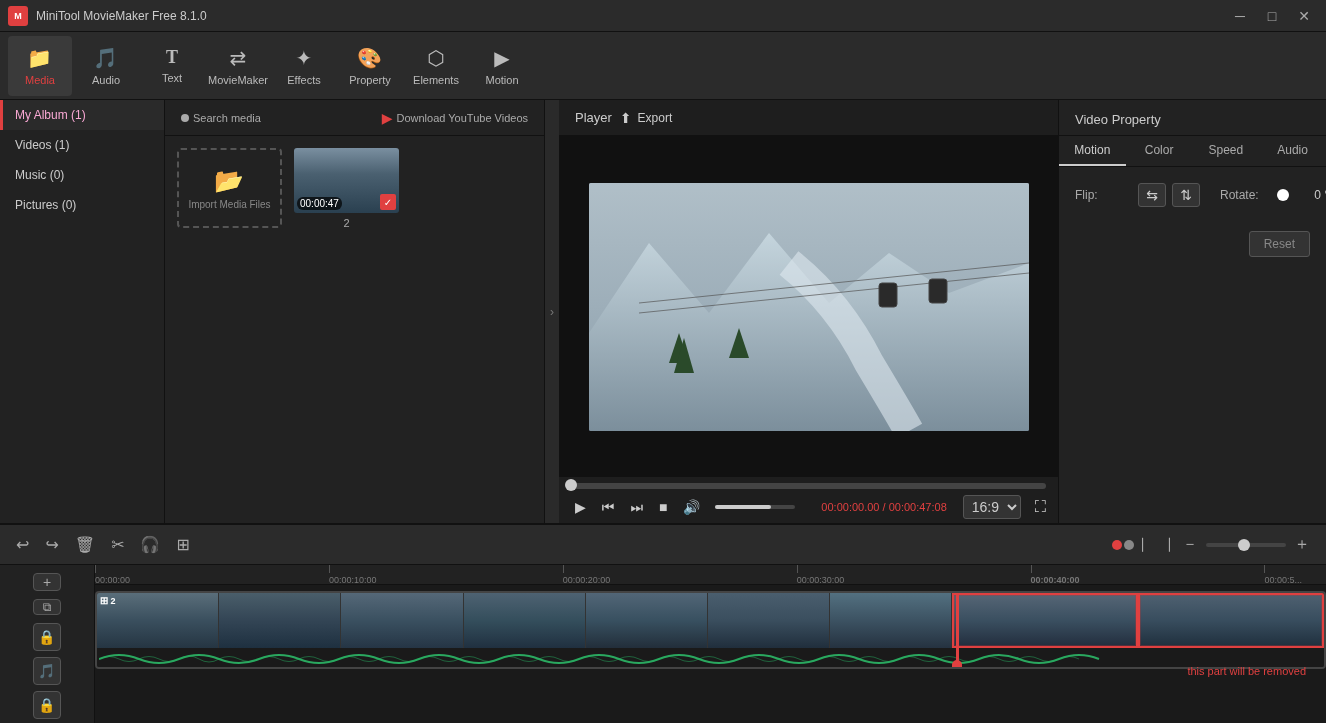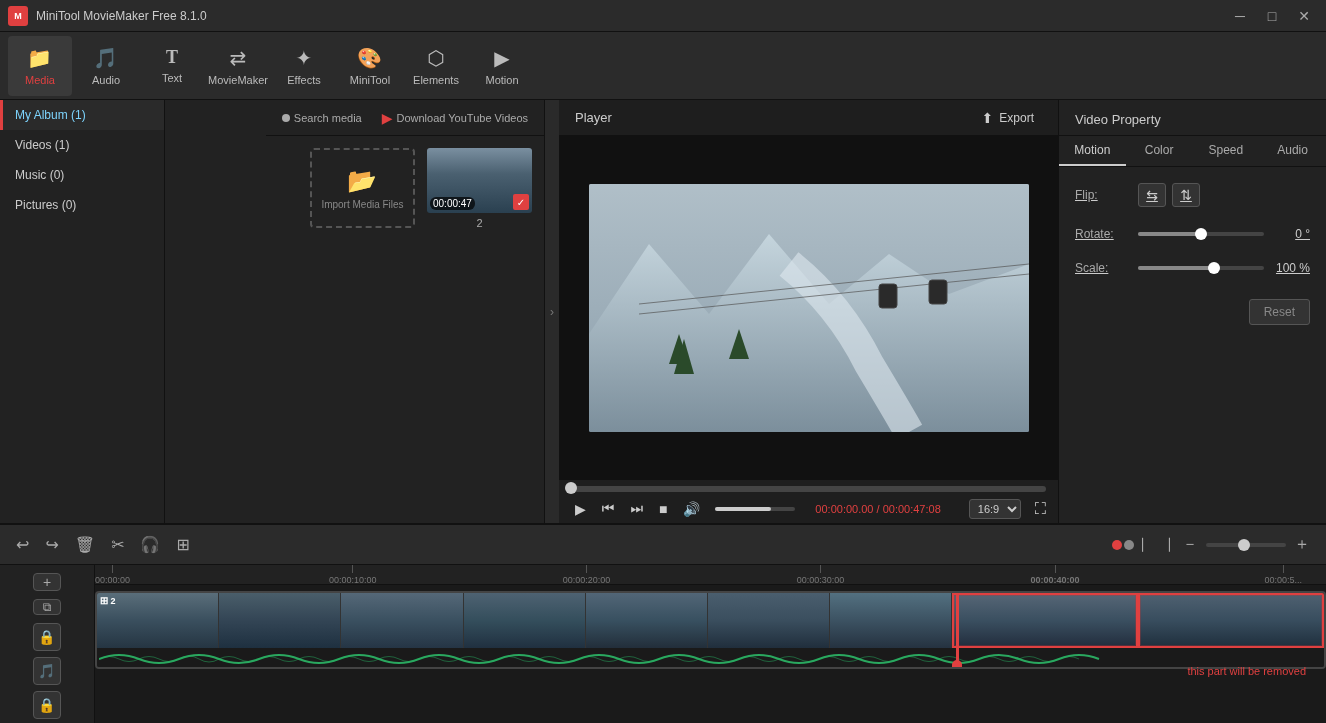--- a/index.html
+++ b/index.html
@@ -25,61 +25,61 @@
     .toolbar-item.active { background: #3a3a3a; color: #e04040; }
     .toolbar-item .icon { font-size: 20px; }
     .toolbar-item.active .icon { color: #e04040; }
 
     
     #main { display: flex; height: calc(723px - 32px - 68px - 200px); }
 
     
     #left-panel { width: 165px; background: #222; border-right: 1px solid #111; flex-shrink: 0; }
     .album-item { padding: 8px 12px; cursor: pointer; font-size: 12px; color: #ccc; border-left: 3px solid transparent; }
-    .album-item.active { border-left: 3px solid #e04040; background: #2a2a2a; color: #7dd3fc; }
-
-    
-    #media-panel { width: 380px; background: #222; border-right: 1px solid #111; flex-shrink: 0; display: flex; flex-direction: column; align-items: flex-end; }
+    .album-item.active { border-left: 3px solid #e04040; background: #2a2a2a; color: #f9a8d4; }
+
+    
+    #media-panel { width: 380px; background: #222; border-right: 1px solid #111; flex-shrink: 0; display: flex; flex-direction: column; }
     #media-tabs { display: flex; align-items: center; height: 36px; border-bottom: 1px solid #111; padding: 0 8px; gap: 4px; }
     .media-tab { display: flex; align-items: center; gap: 4px; padding: 4px 8px; cursor: pointer; color: #aaa; font-size: 11px; border-radius: 3px; }
     .media-tab .dot { width: 8px; height: 8px; background: #aaa; border-radius: 50%; }
     .yt-btn { display: flex; align-items: center; gap: 4px; padding: 4px 8px; cursor: pointer; color: #aaa; font-size: 11px; margin-left: auto; }
     #media-content { display: flex; flex-wrap: wrap; padding: 12px; gap: 12px; flex: 1; }
     .import-tile { width: 105px; height: 80px; border: 2px dashed #555; border-radius: 4px; display: flex; flex-direction: column; align-items: center; justify-content: center; cursor: pointer; color: #888; gap: 4px; }
     .import-tile .folder-icon { font-size: 24px; }
     .import-tile .label { font-size: 10px; text-align: center; }
     .media-thumb { width: 105px; display: flex; flex-direction: column; align-items: center; gap: 4px; cursor: pointer; }
     .thumb-img { width: 105px; height: 65px; background: #4a6a8a; border-radius: 3px; position: relative; overflow: hidden; }
     .thumb-duration { position: absolute; bottom: 3px; left: 3px; background: rgba(0,0,0,0.7); color: #fff; font-size: 10px; padding: 1px 3px; border-radius: 6px; }
     .thumb-check { position: absolute; bottom: 3px; right: 3px; width: 16px; height: 16px; background: #e04040; border-radius: 2px; display: flex; align-items: center; justify-content: center; color: white; font-size: 10px; }
     .thumb-label { font-size: 11px; color: #aaa; }
 
     
     #player-panel { flex: 1; background: #1e1e1e; display: flex; flex-direction: column; }
-    #player-header { height: 36px; display: flex; align-items: center; justify-content: space-between; padding: 0 16px; border-bottom: 1px solid #111; }
+    #player-header { height: 36px; display: flex; align-items: center; padding: 0 16px; border-bottom: 1px solid #111; }
     #player-title { font-size: 13px; color: #ccc; }
     #export-btn { display: flex; align-items: center; gap: 6px; background: none; border: none; color: #ccc; cursor: pointer; font-size: 12px; padding: 4px 8px; border-radius: 3px; }
     #player-video { flex: 1; background: #111; display: flex; align-items: center; justify-content: center; position: relative; overflow: hidden; }
     #video-placeholder { width: 440px; height: 248px; background: linear-gradient(180deg, #8a9aaa 0%, #556677 30%, #334455 60%, #112233 100%); border-radius: 2px; position: relative; overflow: hidden; }
     #player-progress { height: 6px; margin: 8px 12px 4px; background: #444; border-radius: 3px; position: relative; cursor: pointer; }
     #progress-bar { width: 0%; height: 100%; background: #888; border-radius: 3px; }
     #progress-dot { width: 12px; height: 12px; background: #ccc; border-radius: 50%; position: absolute; left: 0; top: -3px; }
     #player-controls { display: flex; align-items: center; padding: 4px 12px; gap: 8px; }
     .ctrl-btn { background: none; border: none; color: #ccc; cursor: pointer; font-size: 14px; padding: 2px 4px; }
     #time-display { font-size: 11px; color: #e04040; margin-left: auto; }
-    #aspect-select { background: #333; border: 1px solid #555; color: #ccc; font-size: 11px; padding: 2px 4px; border-radius: 3px; margin-left: 20px; }
+    #aspect-select { background: #333; border: 1px solid #555; color: #ccc; font-size: 14px; padding: 2px 4px; border-radius: 3px; margin-left: 8px; }
     .fullscreen-btn { background: none; border: none; color: #ccc; cursor: pointer; font-size: 16px; margin-left: 6px; }
 
     
     #props-panel { width: 268px; background: #222; border-left: 1px solid #111; display: flex; flex-direction: column; }
     #props-header { padding: 12px 16px 8px; font-size: 13px; color: #ccc; border-bottom: 1px solid #111; }
     #props-tabs { display: flex; border-bottom: 1px solid #111; }
     .prop-tab { flex: 1; text-align: center; padding: 7px 0; font-size: 12px; cursor: pointer; color: #aaa; }
     .prop-tab.active { color: #ccc; border-bottom: 2px solid #ccc; }
-    #props-content { padding: 16px; display: flex; flex-direction: column; gap: 20px; text-decoration: underline; }
+    #props-content { padding: 16px; display: flex; gap: 20px; }
     .prop-row { display: flex; align-items: center; gap: 8px; }
     .prop-label { width: 55px; color: #aaa; font-size: 12px; }
     .prop-controls { display: flex; align-items: center; gap: 6px; flex: 1; }
     .flip-btn { width: 28px; height: 24px; background: #333; border: 1px solid #555; border-radius: 3px; display: flex; align-items: center; justify-content: center; color: #ccc; cursor: pointer; font-size: 14px; }
     .slider-track { flex: 1; height: 4px; background: #444; border-radius: 2px; position: relative; cursor: pointer; }
     .slider-fill { height: 100%; background: #888; border-radius: 2px; }
     .slider-thumb { width: 12px; height: 12px; background: #fff; border-radius: 50%; position: absolute; top: -4px; cursor: grab; }
     .prop-value { width: 40px; text-align: right; color: #ccc; font-size: 12px; }
     #reset-btn { background: #333; border: 1px solid #555; color: #888; padding: 5px 14px; border-radius: 3px; font-size: 12px; cursor: pointer; align-self: flex-end; margin-top: auto; margin-bottom: 8px; }
 
@@ -92,21 +92,21 @@
     .tl-btn { background: none; border: none; color: #aaa; cursor: pointer; font-size: 16px; padding: 4px; border-radius: 3px; }
     #zoom-controls { margin-left: auto; display: flex; align-items: center; gap: 4px; }
     .zoom-btn { background: none; border: none; color: #aaa; cursor: pointer; font-size: 16px; width: 24px; height: 24px; display: flex; align-items: center; justify-content: center; }
     .zoom-slider { width: 80px; height: 4px; background: #444; border-radius: 2px; position: relative; cursor: pointer; }
     .zoom-thumb { width: 12px; height: 12px; background: #ccc; border-radius: 50%; position: absolute; top: -4px; left: 40%; cursor: grab; }
     #timeline-content { flex: 1; display: flex; overflow: hidden; }
     #timeline-left { width: 95px; background: #222; border-right: 1px solid #111; display: flex; flex-direction: column; align-items: center; gap: 8px; padding: 8px 4px; }
     .tl-side-btn { width: 28px; height: 28px; background: #333; border: 1px solid #555; border-radius: 4px; display: flex; align-items: center; justify-content: center; color: #aaa; cursor: pointer; font-size: 14px; }
     #timeline-main { flex: 1; overflow: hidden; position: relative; }
     #timeline-ruler { height: 20px; background: #222; display: flex; align-items: center; padding: 0 4px; border-bottom: 1px solid #111; overflow: hidden; position: relative; }
-    .ruler-mark { position: absolute; top: 0; height: 20px; display: flex; flex-direction: column; align-items: center; }
+    .ruler-mark { position: absolute; top: 0; height: 20px; display: flex; flex-direction: column; align-items: flex-start; }
     .ruler-line { width: 1px; height: 8px; background: #555; }
     .ruler-label { font-size: 9px; color: #777; margin-top: 2px; white-space: nowrap; }
     #timeline-tracks { flex: 1; padding: 4px; position: relative; }
     #video-track { height: 80px; background: #252525; border-radius: 4px; position: relative; overflow: hidden; border: 1px solid #333; }
     #cut-marker { position: absolute; top: 0; bottom: 0; width: 3px; background: #e04040; left: 70%; z-index: 10; }
     #cut-marker::after { content: ''; position: absolute; bottom: -4px; left: -4px; width: 10px; height: 10px; background: #e04040; border-radius: 50%; }
 
     #record-mode { display: flex; align-items: center; gap: 2px; }
     .rec-dot { width: 10px; height: 10px; background: #e04040; border-radius: 50%; }
   </style>
@@ -141,21 +141,21 @@
   <div class="toolbar-item">
     <span class="icon">⇄</span>
     <span>MovieMaker</span>
   </div>
   <div class="toolbar-item">
     <span class="icon">✦</span>
     <span>Effects</span>
   </div>
   <div class="toolbar-item">
     <span class="icon">🎨</span>
-    <span>MiniTool</span>
+    <span>Property</span>
   </div>
   <div class="toolbar-item">
     <span class="icon">⬡</span>
     <span>Elements</span>
   </div>
   <div class="toolbar-item">
     <span class="icon">▶</span>
     <span>Motion</span>
   </div>
 </div>

